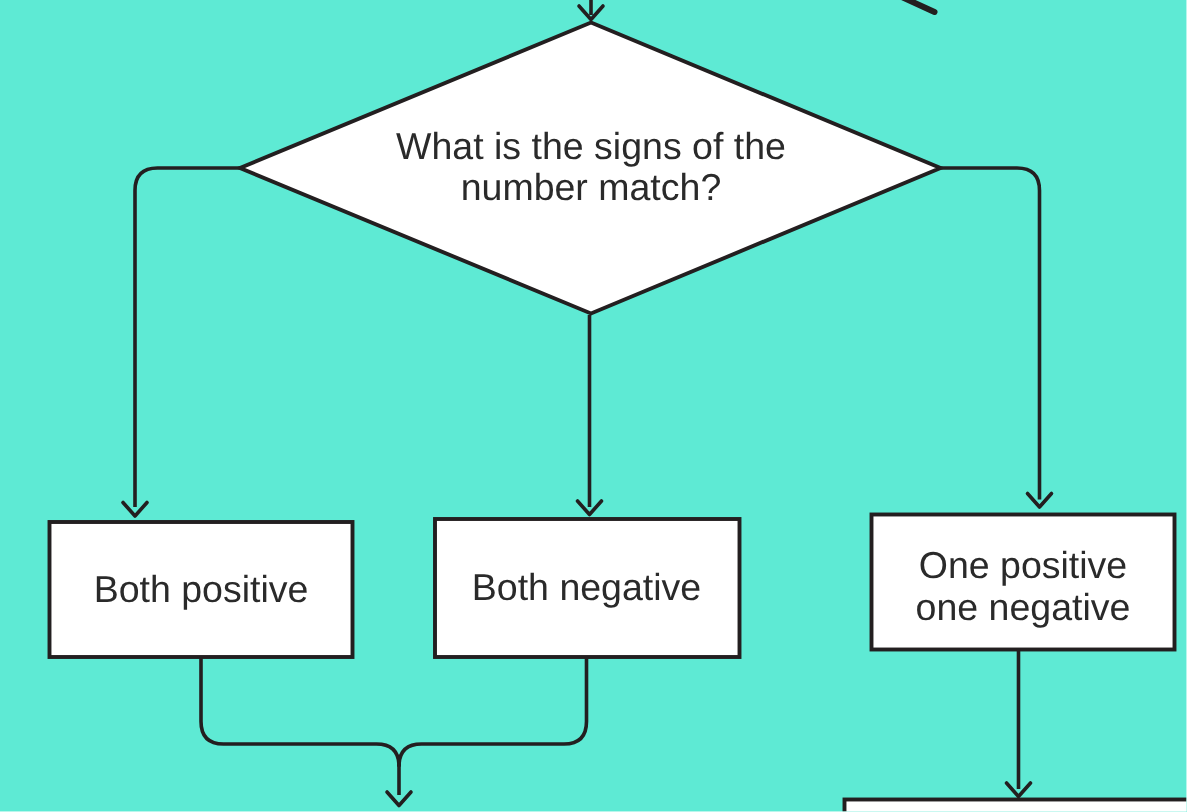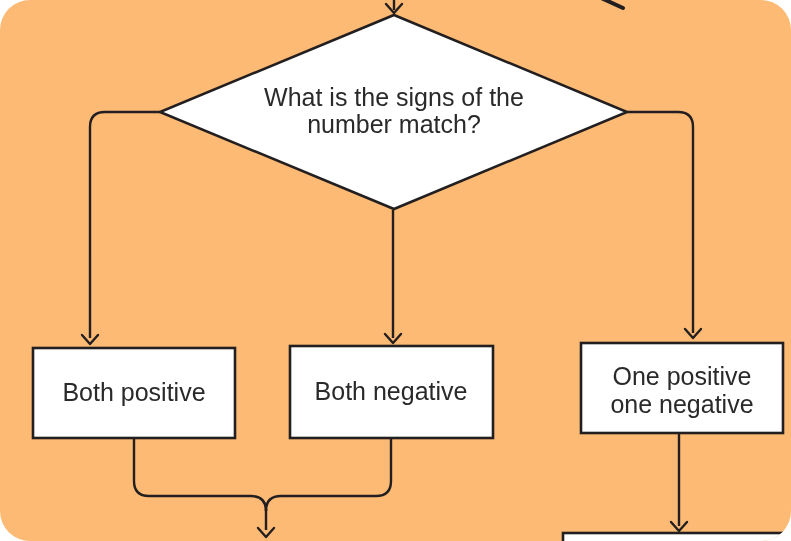--- a/index.html
+++ b/index.html
@@ -5,23 +5,22 @@
   html, body {
     margin: 0;
     padding: 0;
     background: #ffffff;
   }
   .canvas-wrap {
     position: relative;
     width: 791px;
     height: 541px;
     overflow: hidden;
-    background: #fdba74;
+    background: #5eead4;
     font-family: "Liberation Sans", sans-serif;
-    border-radius: 30px;
   }
   svg {
     display: block;
   }
   .shape {
     fill: #ffffff;
     stroke: #231f20;
     stroke-width: 2.6;
   }
   .edge {

